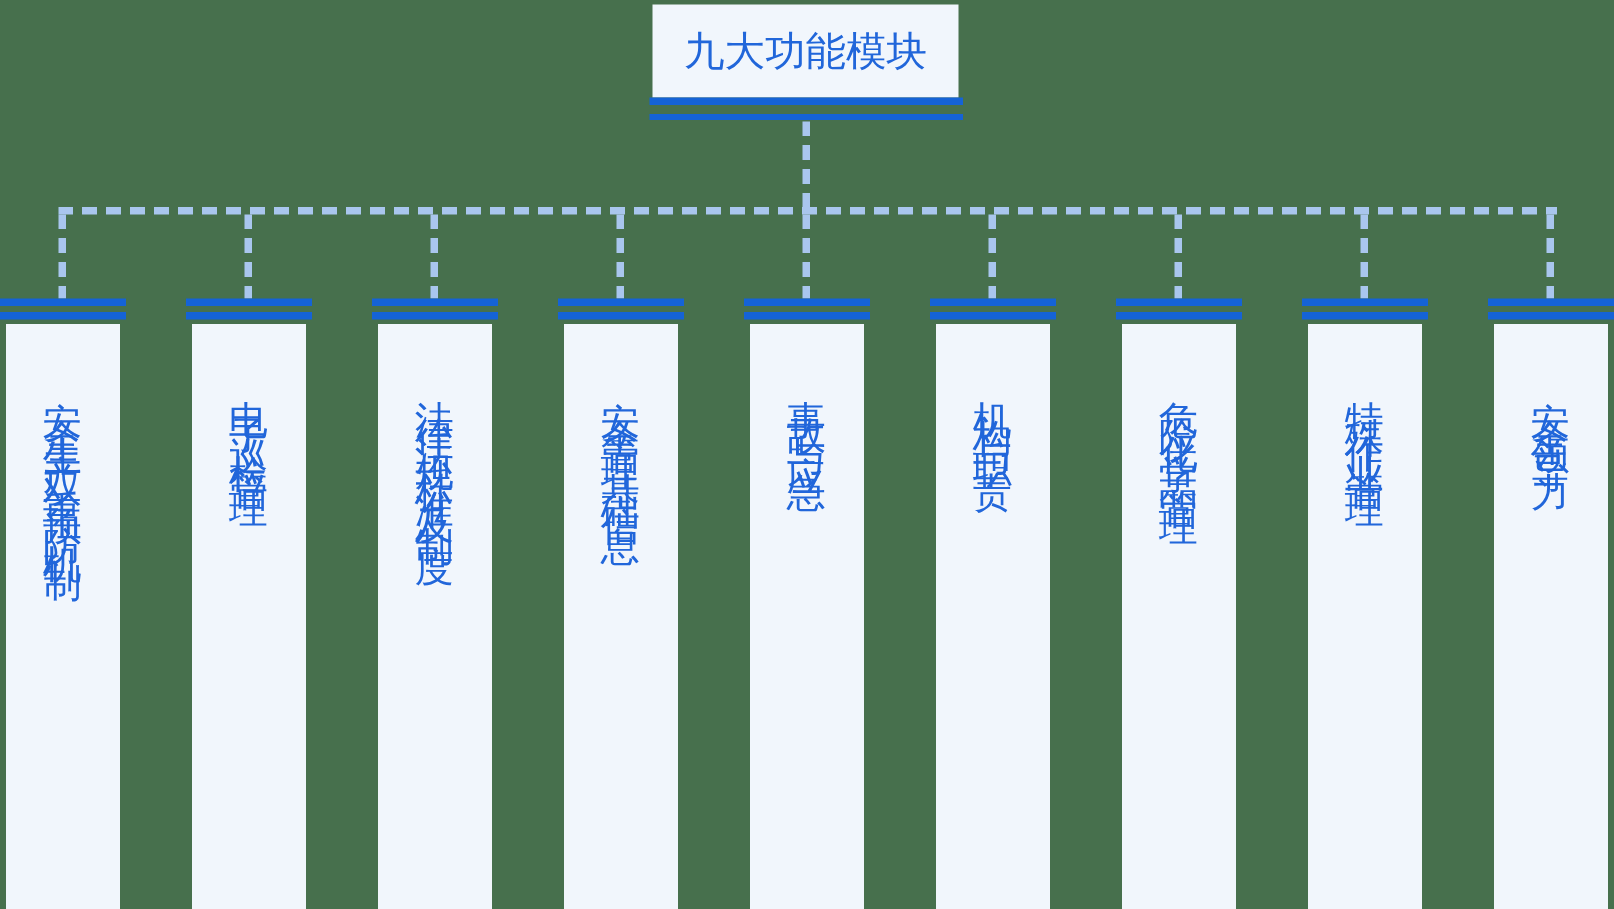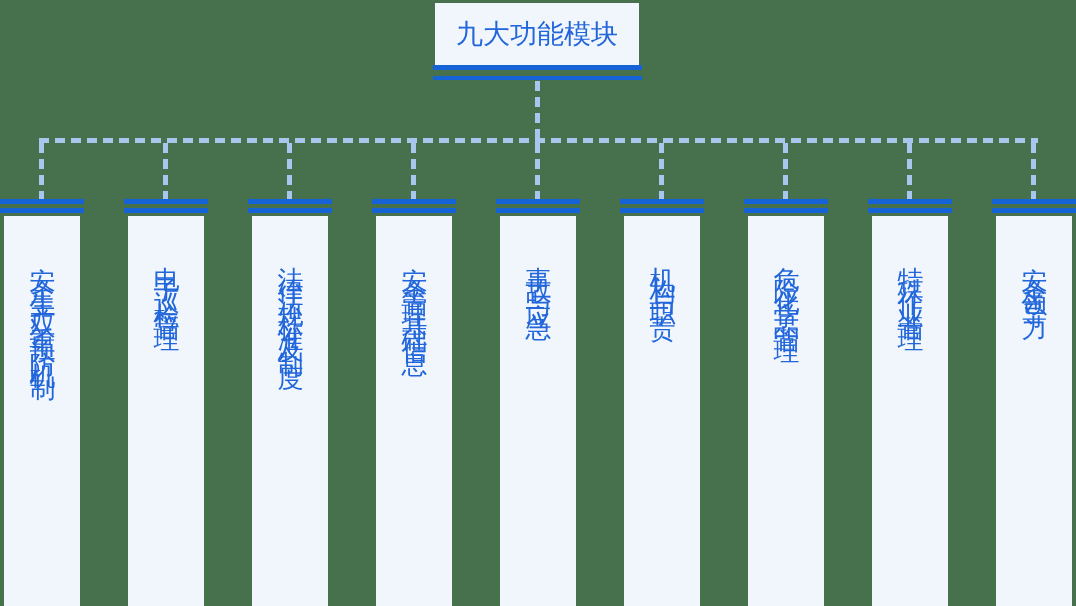--- a/index.html
+++ b/index.html
@@ -14,21 +14,20 @@
   body{
     font-family:"Liberation Sans",sans-serif;
     background:var(--bg);
   }
   .stage{
     position:relative;
     width:1076px;
     height:606px;
     background:var(--bg);
     overflow:hidden;
-    font-family:Liberation Serif, serif;
   }
   
   .title-box{
     position:absolute;
     left:435px; top:3px;
     width:204px; height:62px;
     background:var(--panel);
     display:flex; align-items:center; justify-content:center;
     font-size:27px;
     font-weight:500;

